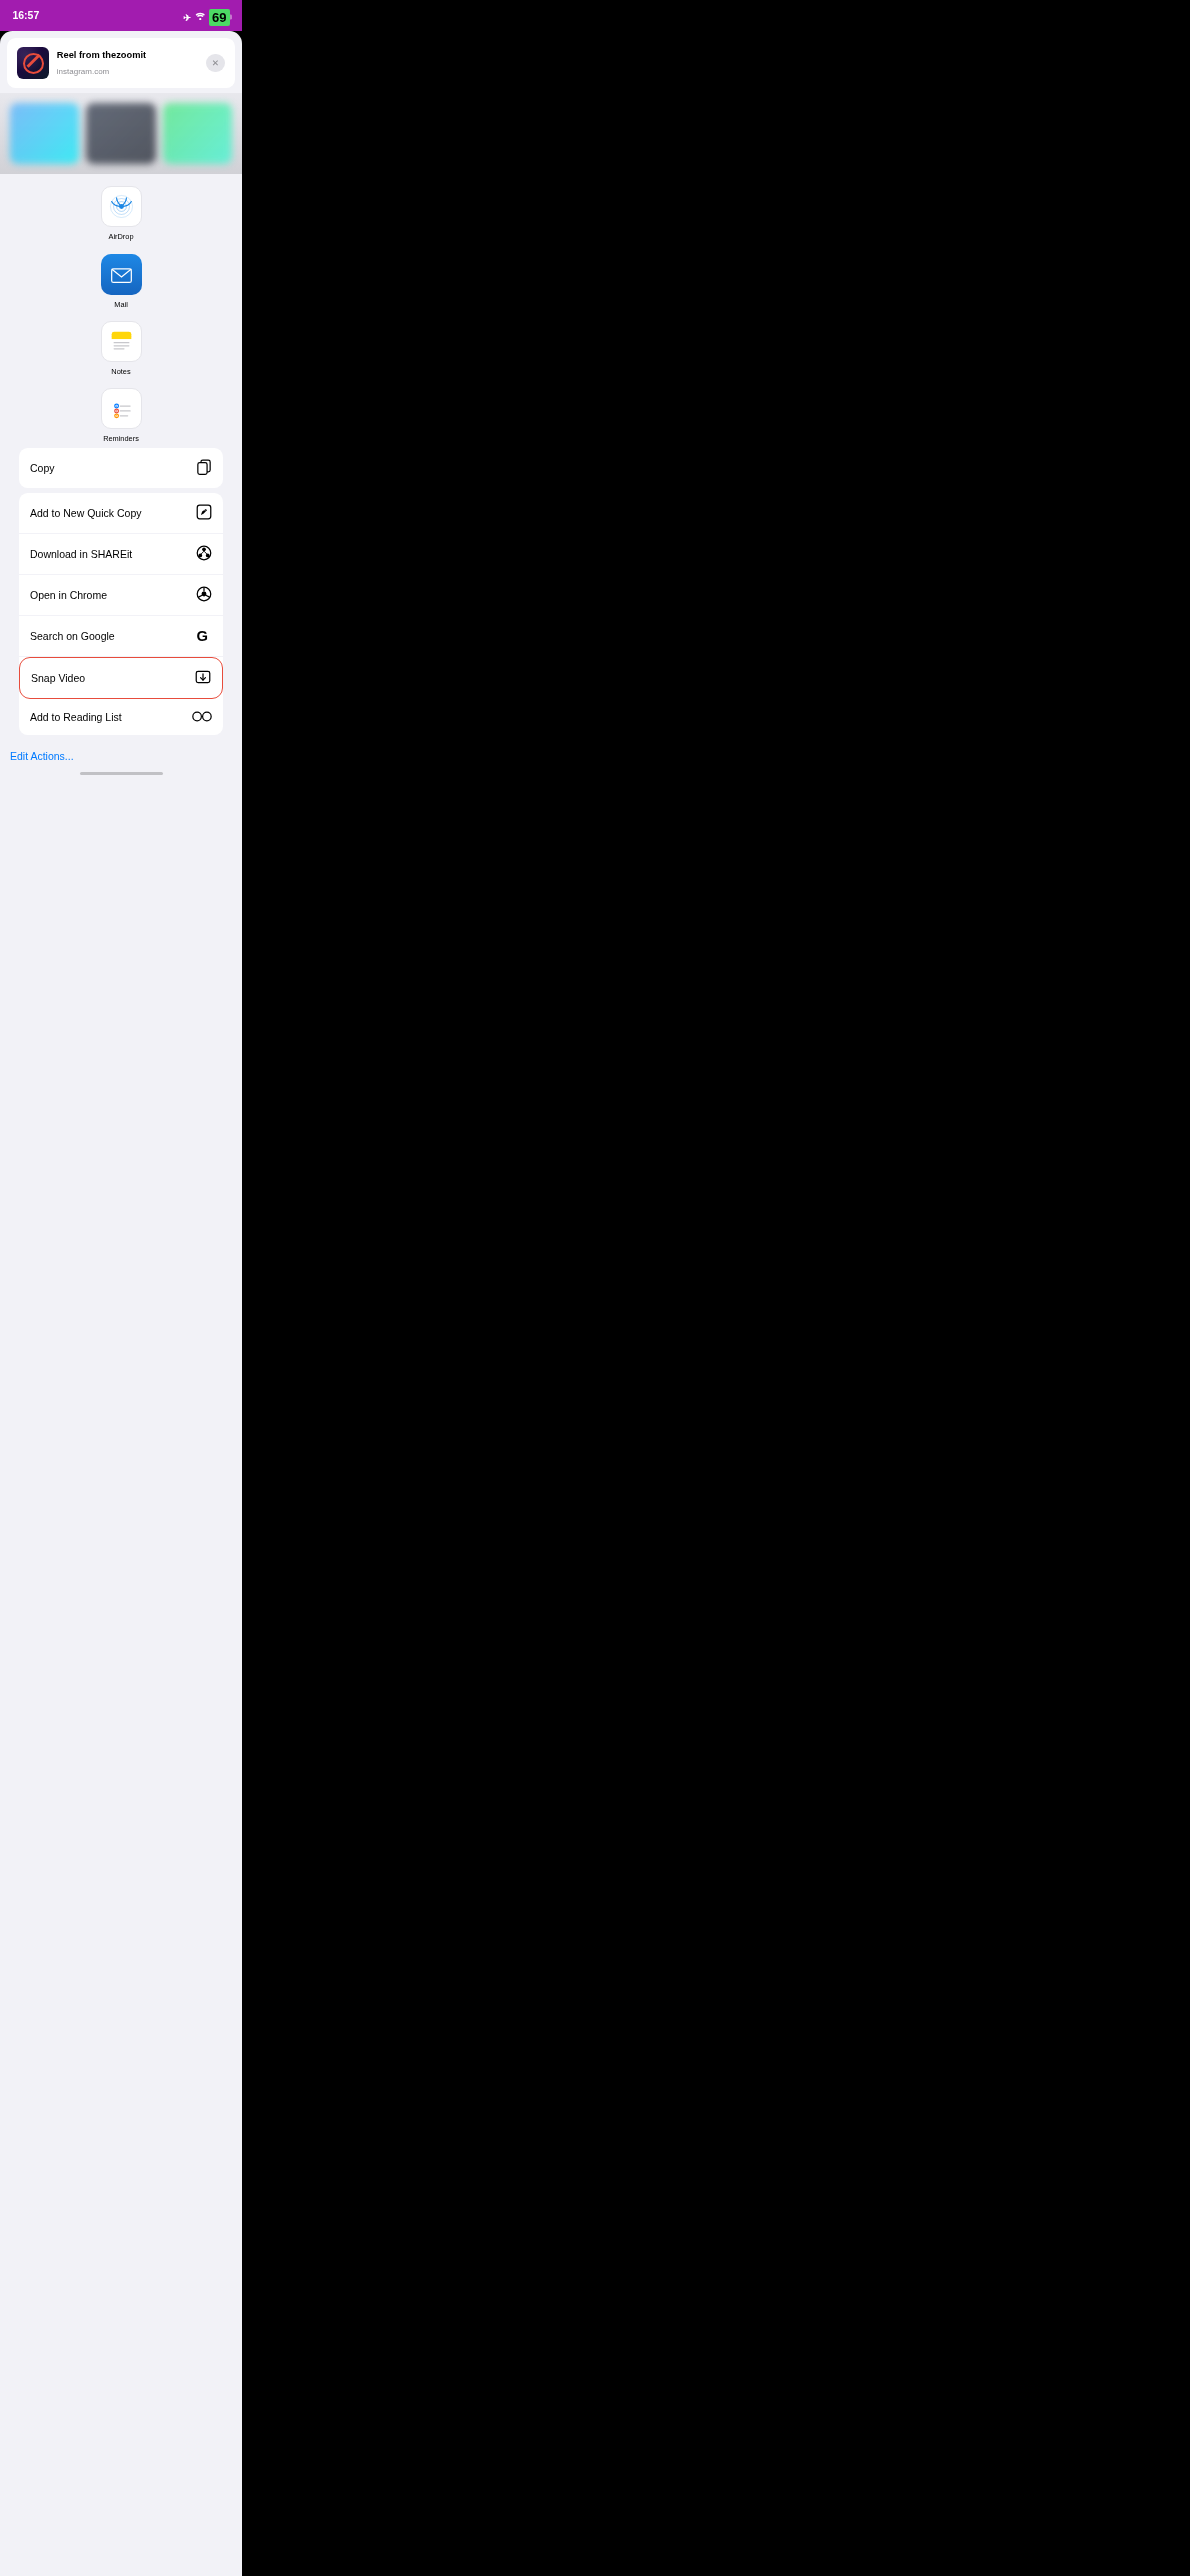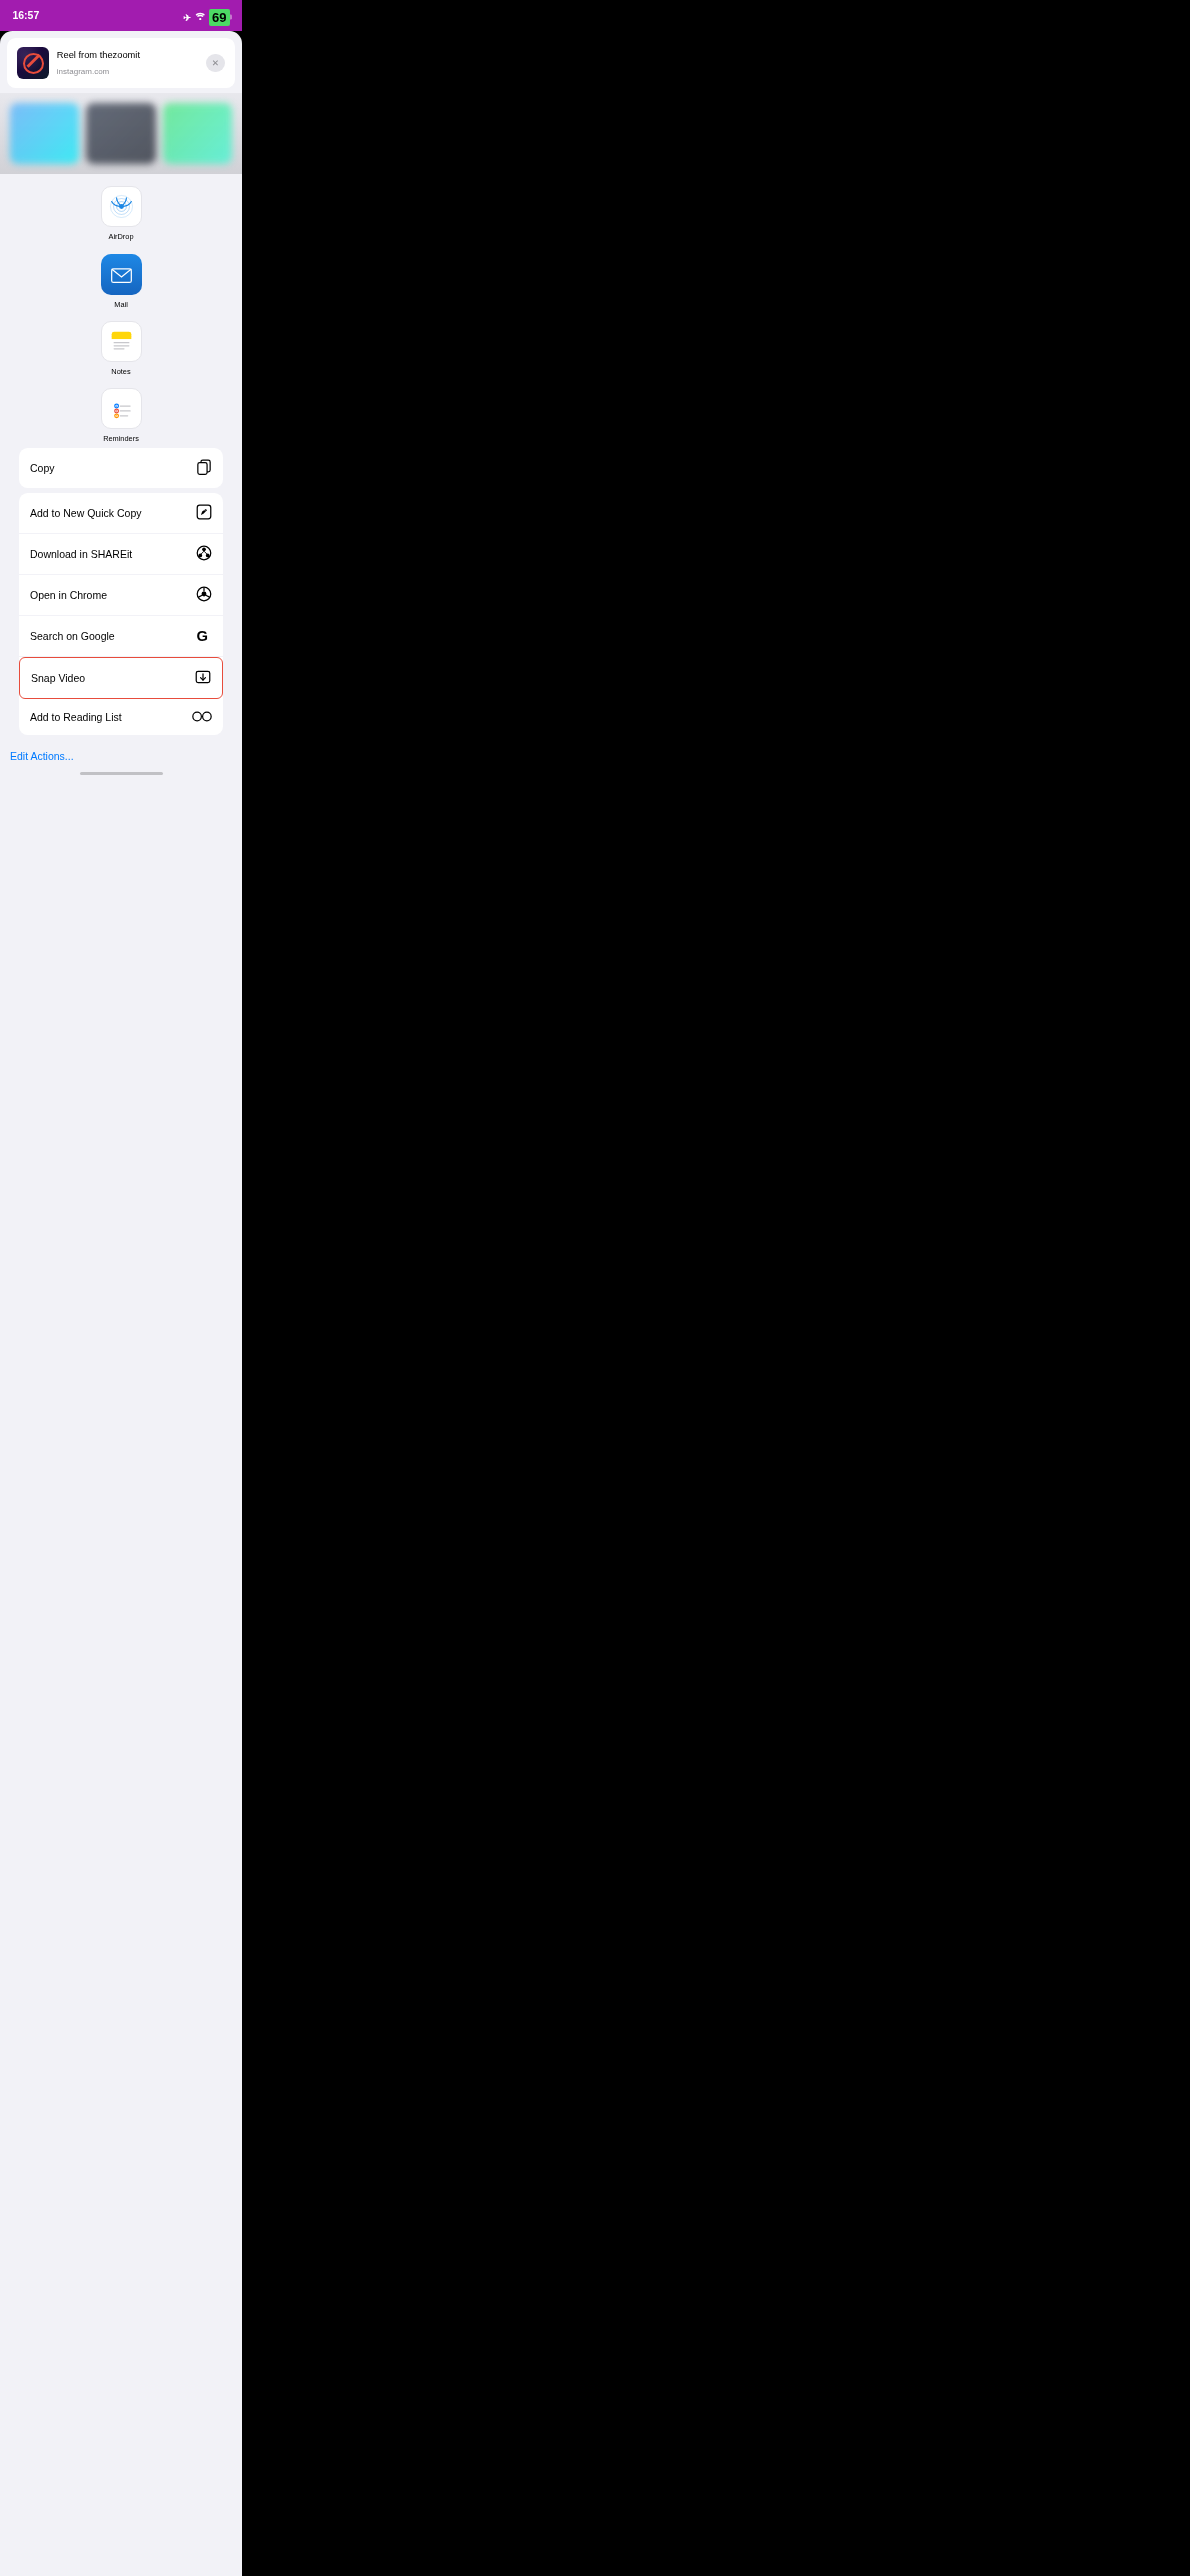--- a/index.html
+++ b/index.html
@@ -115,21 +115,21 @@
       height: 17.4px;
       background: #e74c3c;
       transform: rotate(45deg);
       top: -2.5px;
     }
     .share-info {
       flex: 1;
     }
     .share-title {
       font-size: 9.3px;
-      font-weight: 400;
+      font-weight: 700;
       color: #000;
       margin-bottom: 7px;
     }
     .share-url {
       font-size: 8px;
       color: #8e8e93;
     }
     .close-btn {
       width: 18.6px;
       height: 18.6px;
@@ -450,21 +450,21 @@
 
       <div class="action-row">
         <span class="action-label">Search on Google</span>
         <span class="action-icon">
           <svg width="16" height="16" viewBox="0 0 26 26" fill="none" style="font-size:22px">
             <text x="1" y="22" font-size="24" font-weight="900" font-family="Arial" fill="#000">G</text>
           </svg>
         </span>
       </div>
 
-      <div class="action-row" style="border: 1.5px solid #e74c3c; border-radius: 6px; margin: 0;">
+      <div class="action-row" style="border: 1.5px solid #e74c3c; border-radius: 11px; margin: 0;">
         <span class="action-label">Snap Video</span>
         <span class="action-icon">
           <svg width="16" height="16" viewBox="0 0 26 26" fill="none">
             <rect x="2" y="4" width="22" height="18" rx="3" fill="none" stroke="#000" stroke-width="2"></rect>
             <line x1="13" y1="8" x2="13" y2="18" stroke="#000" stroke-width="2" stroke-linecap="round"></line>
             <polyline points="9,14 13,18 17,14" fill="none" stroke="#000" stroke-width="2" stroke-linecap="round" stroke-linejoin="round"></polyline>
           </svg>
         </span>
       </div>
 

